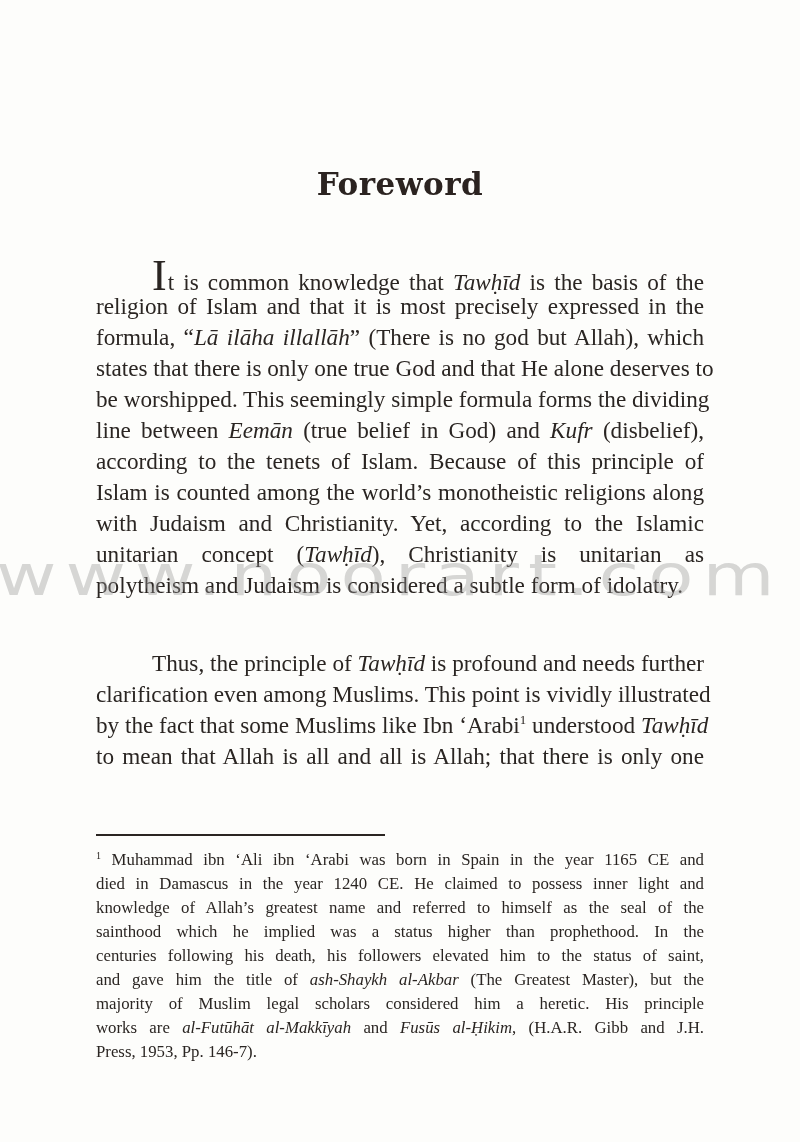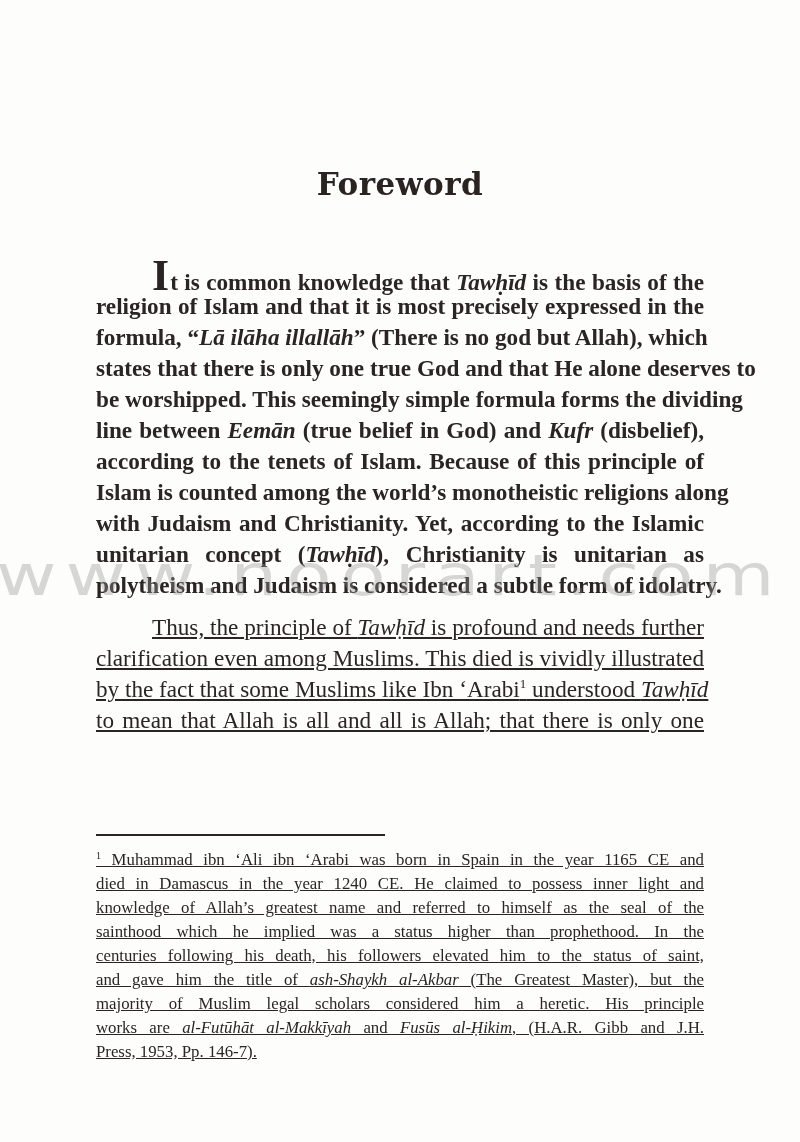--- a/index.html
+++ b/index.html
@@ -45,58 +45,58 @@
   sup { font-size: 13px; line-height: 0; vertical-align: 9px; }
   .rule {
     position: absolute; left: 96px; top: 834px;
     width: 289px; height: 2px; background: #2a2522;
   }
   .footnote {
     position: absolute; left: 96px; width: 608px; top: 848px;
     font-size: 16.8px;
     color: #2a2522;
   }
-  .footnote .line { height: 24px; line-height: 24px; text-decoration: underline; }
+  .footnote .line { height: 24px; line-height: 24px; }
   .footnote sup { font-size: 10px; vertical-align: 6px; }
   .watermark {
     position: absolute; left: -4px; top: 540px; width: 808px;
     font-family: "DejaVu Sans", sans-serif;
     font-size: 74px; line-height: 70px;
     letter-spacing: 9px;
     color: rgba(150,150,150,0.38);
     white-space: nowrap;
     pointer-events: none;
     transform: scaleY(0.78);
     transform-origin: left center;
   }
 </style>
 </head>
 <body>
 
 <div class="page">
 
   <div class="title">Foreword</div>
 
-  <div class="body-text" style="top:260px;font-weight:bold;">
+  <div class="body-text" style="top:260px;">
     <span class="line indent"><span class="dropcap">I</span><span>t is common knowledge that </span><i>Tawḥīd</i><span> is the basis of the</span></span>
     <span class="line"><span>religion of Islam and that it is most precisely expressed in the</span></span>
     <span class="line"><span>formula, “</span><i>Lā ilāha illallāh</i><span>” (There is no god but Allah), which</span></span>
     <span class="line"><span>states that there is only one true God and that He alone deserves to</span></span>
     <span class="line"><span>be worshipped. This seemingly simple formula forms the dividing</span></span>
     <span class="line"><span>line between </span><i>Eemān</i><span> (true belief in God) and </span><i>Kufr</i><span> (disbelief),</span></span>
     <span class="line"><span>according to the tenets of Islam. Because of this principle of</span></span>
     <span class="line"><span>Islam is counted among the world’s monotheistic religions along</span></span>
     <span class="line"><span>with Judaism and Christianity. Yet, according to the Islamic</span></span>
     <span class="line"><span>unitarian concept (</span><i>Tawḥīd</i><span>), Christianity is unitarian as</span></span>
     <span class="line last"><span>polytheism and Judaism is considered a subtle form of idolatry.</span></span>
   </div>
 
-  <div class="body-text" style="top:612px;text-decoration:underline;">
+  <div class="body-text" style="top:648px;">
     <span class="line indent"><span>Thus, the principle of </span><i>Tawḥīd</i><span> is profound and needs further</span></span>
-    <span class="line"><span>clarification even among Muslims. This died is vividly illustrated</span></span>
+    <span class="line"><span>clarification even among Muslims. This point is vividly illustrated</span></span>
     <span class="line"><span>by the fact that some Muslims like Ibn ‘Arabi</span><sup>1</sup><span> understood </span><i>Tawḥīd</i></span>
     <span class="line"><span>to mean that Allah is all and all is Allah; that there is only one</span></span>
   </div>
 
   <div class="rule"></div>
 
   <div class="footnote">
     <span class="line"><sup>1</sup><span> Muhammad ibn ‘Ali ibn ‘Arabi was born in Spain in the year 1165 CE and</span></span>
     <span class="line"><span>died in Damascus in the year 1240 CE. He claimed to possess inner light and</span></span>
     <span class="line"><span>knowledge of Allah’s greatest name and referred to himself as the seal of the</span></span>

